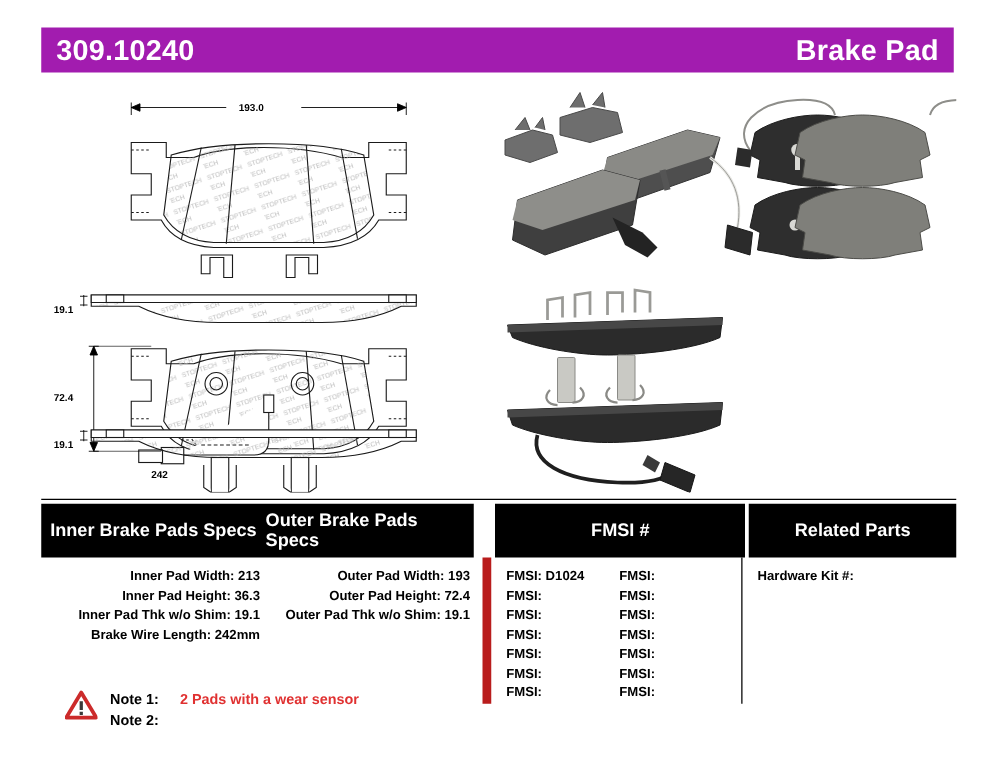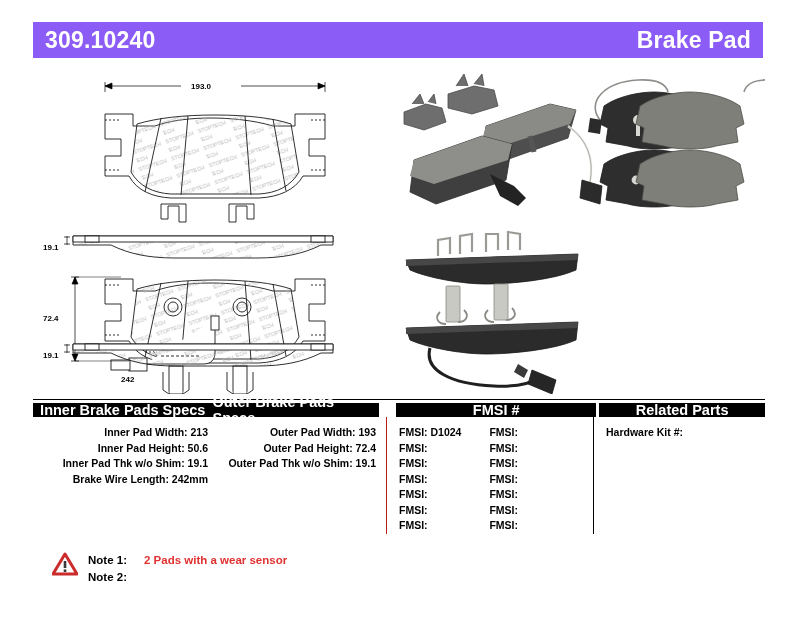--- a/index.html
+++ b/index.html
@@ -9,21 +9,21 @@
     font-family:"Liberation Sans",sans-serif;
     color:#000;
     overflow:hidden;
     position:relative;
   }
   .page{position:absolute;inset:0;}
 
   
   .header-bar{
     position:absolute;left:33px;top:22px;width:730px;height:36px;
-    background:#8b5cf6;
+    background:#a21caf;
     display:flex;align-items:center;justify-content:space-between;
     padding:0 12px;box-sizing:border-box;
   }
   .header-bar .part-no{
     color:#fff;font-size:23px;font-weight:bold;letter-spacing:.2px;
   }
   .header-bar .prod-type{
     color:#fff;font-size:23px;font-weight:bold;letter-spacing:.2px;
   }
 
@@ -32,36 +32,36 @@
   .photos{position:absolute;left:390px;top:64px;width:375px;height:330px;}
 
   svg{display:block;}
   .dimtxt{font-family:"Liberation Sans",sans-serif;font-size:8px;font-weight:bold;fill:#000;}
 
   
   .table{
     position:absolute;left:33px;top:399px;width:732px;
   }
   .table-topline{height:1px;background:#000;width:100%;}
-  .thead{display:flex;height:14px;margin-top:3px;}
+  .thead{display:flex;height:43px;margin-top:3px;}
   .th{
     background:#000;color:#fff;
     display:flex;align-items:center;justify-content:center;
     font-size:14.5px;font-weight:bold;box-sizing:border-box;
   }
   .th.c1{width:183px;}
   .th.c2{width:170px;}
   .th.c3{width:204px;margin-left:17px;}
   .th.c4{width:169px;margin-left:3px;}
 
   .tbody{display:flex;font-size:10.5px;font-weight:bold;}
   .col{box-sizing:border-box;padding-top:8px;}
   .col.c1{width:183px;text-align:right;padding-right:8px;}
   .col.c2{width:170px;text-align:right;padding-right:10px;}
-  .col.c3{width:207px;display:flex;border-left:1px solid #b91c1c;}
+  .col.c3{width:207px;display:flex;border-left:7px solid #b91c1c;}
   .col.c4{width:172px;border-left:1px solid #000;padding-left:12px;}
   .col.c1 div,.col.c2 div{line-height:15.5px;}
   .fmsi-sub{padding-left:12px;line-height:15.5px;}
   .fmsi-sub.b{padding-left:28px;}
   .kit-line{line-height:15.5px;}
 
   
   .notes{position:absolute;left:52px;top:552px;display:flex;}
   .warn-icon{width:26px;height:24px;margin-right:10px;flex:0 0 auto;}
   .note-rows{font-size:11.5px;font-weight:bold;}
@@ -316,21 +316,21 @@
     <div class="thead">
       <div class="th c1">Inner Brake Pads Specs</div>
       <div class="th c2">Outer Brake Pads Specs</div>
       <div class="th c3">FMSI #</div>
       <div class="th c4">Related Parts</div>
     </div>
 
     <div class="tbody">
       <div class="col c1">
         <div>Inner Pad Width: 213</div>
-        <div>Inner Pad Height: 50.6</div>
+        <div>Inner Pad Height: 36.3</div>
         <div>Inner Pad Thk w/o Shim: 19.1</div>
         <div>Brake Wire Length: 242mm</div>
       </div>
 
       <div class="col c2">
         <div>Outer Pad Width: 193</div>
         <div>Outer Pad Height: 72.4</div>
         <div>Outer Pad Thk w/o Shim: 19.1</div>
       </div>
 

